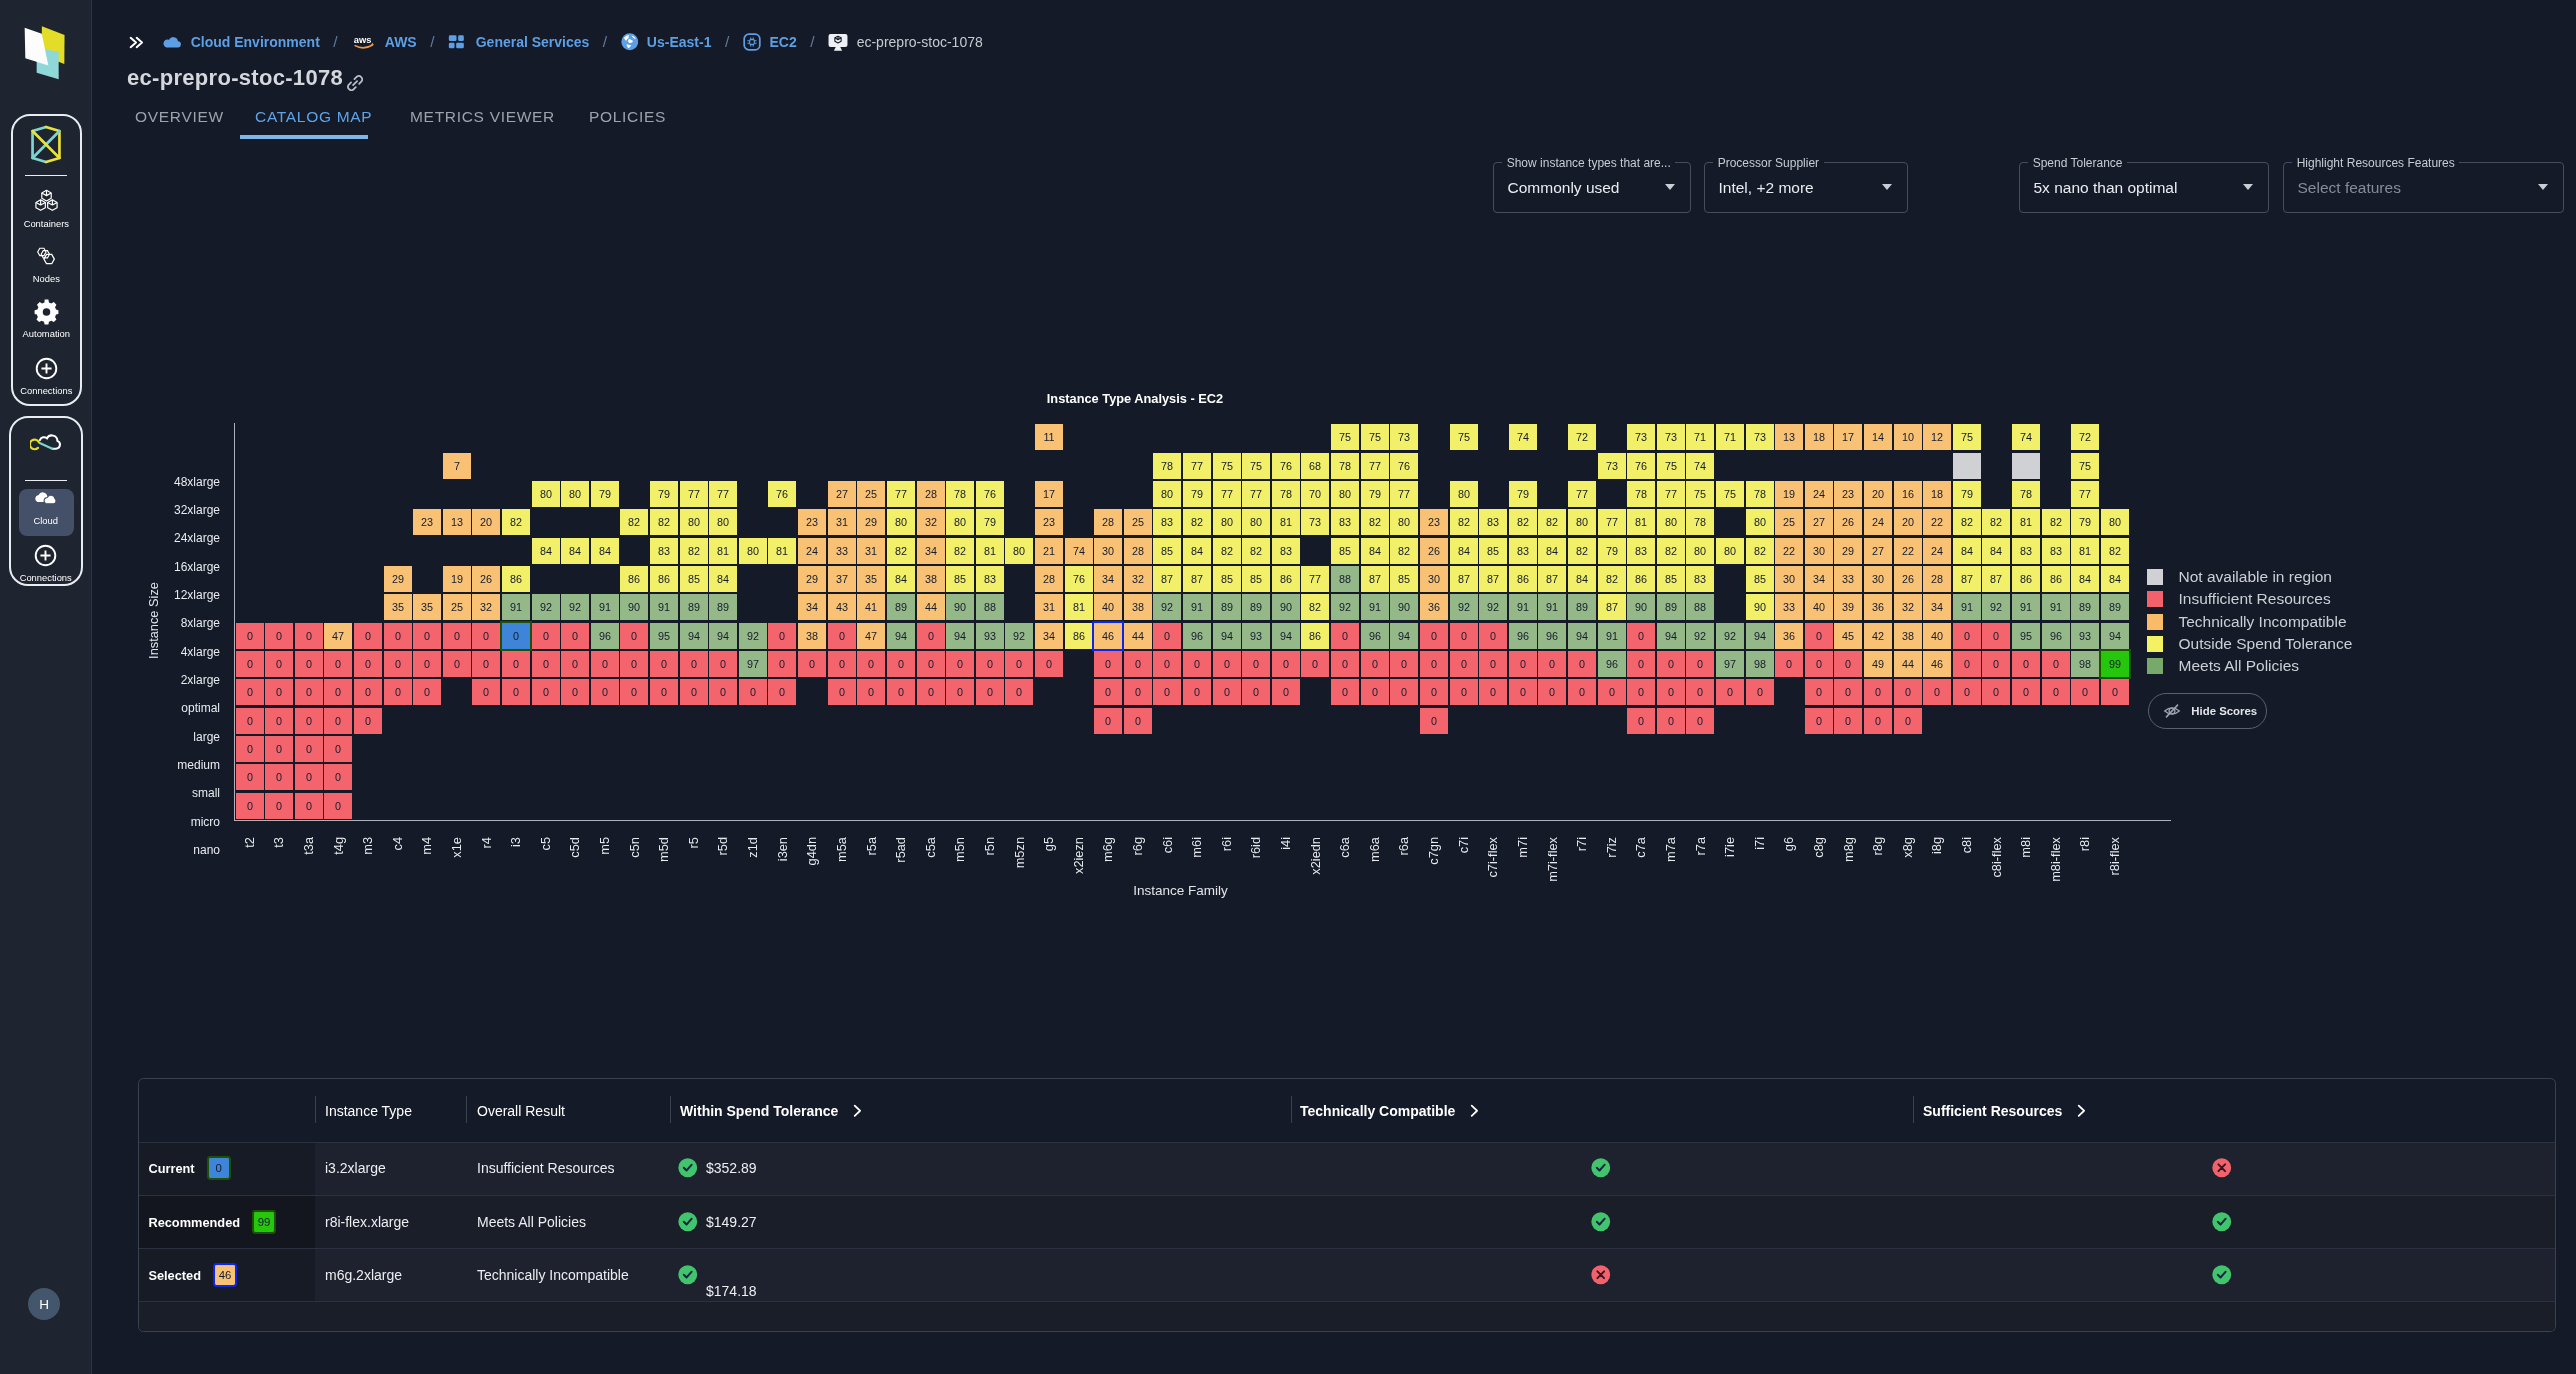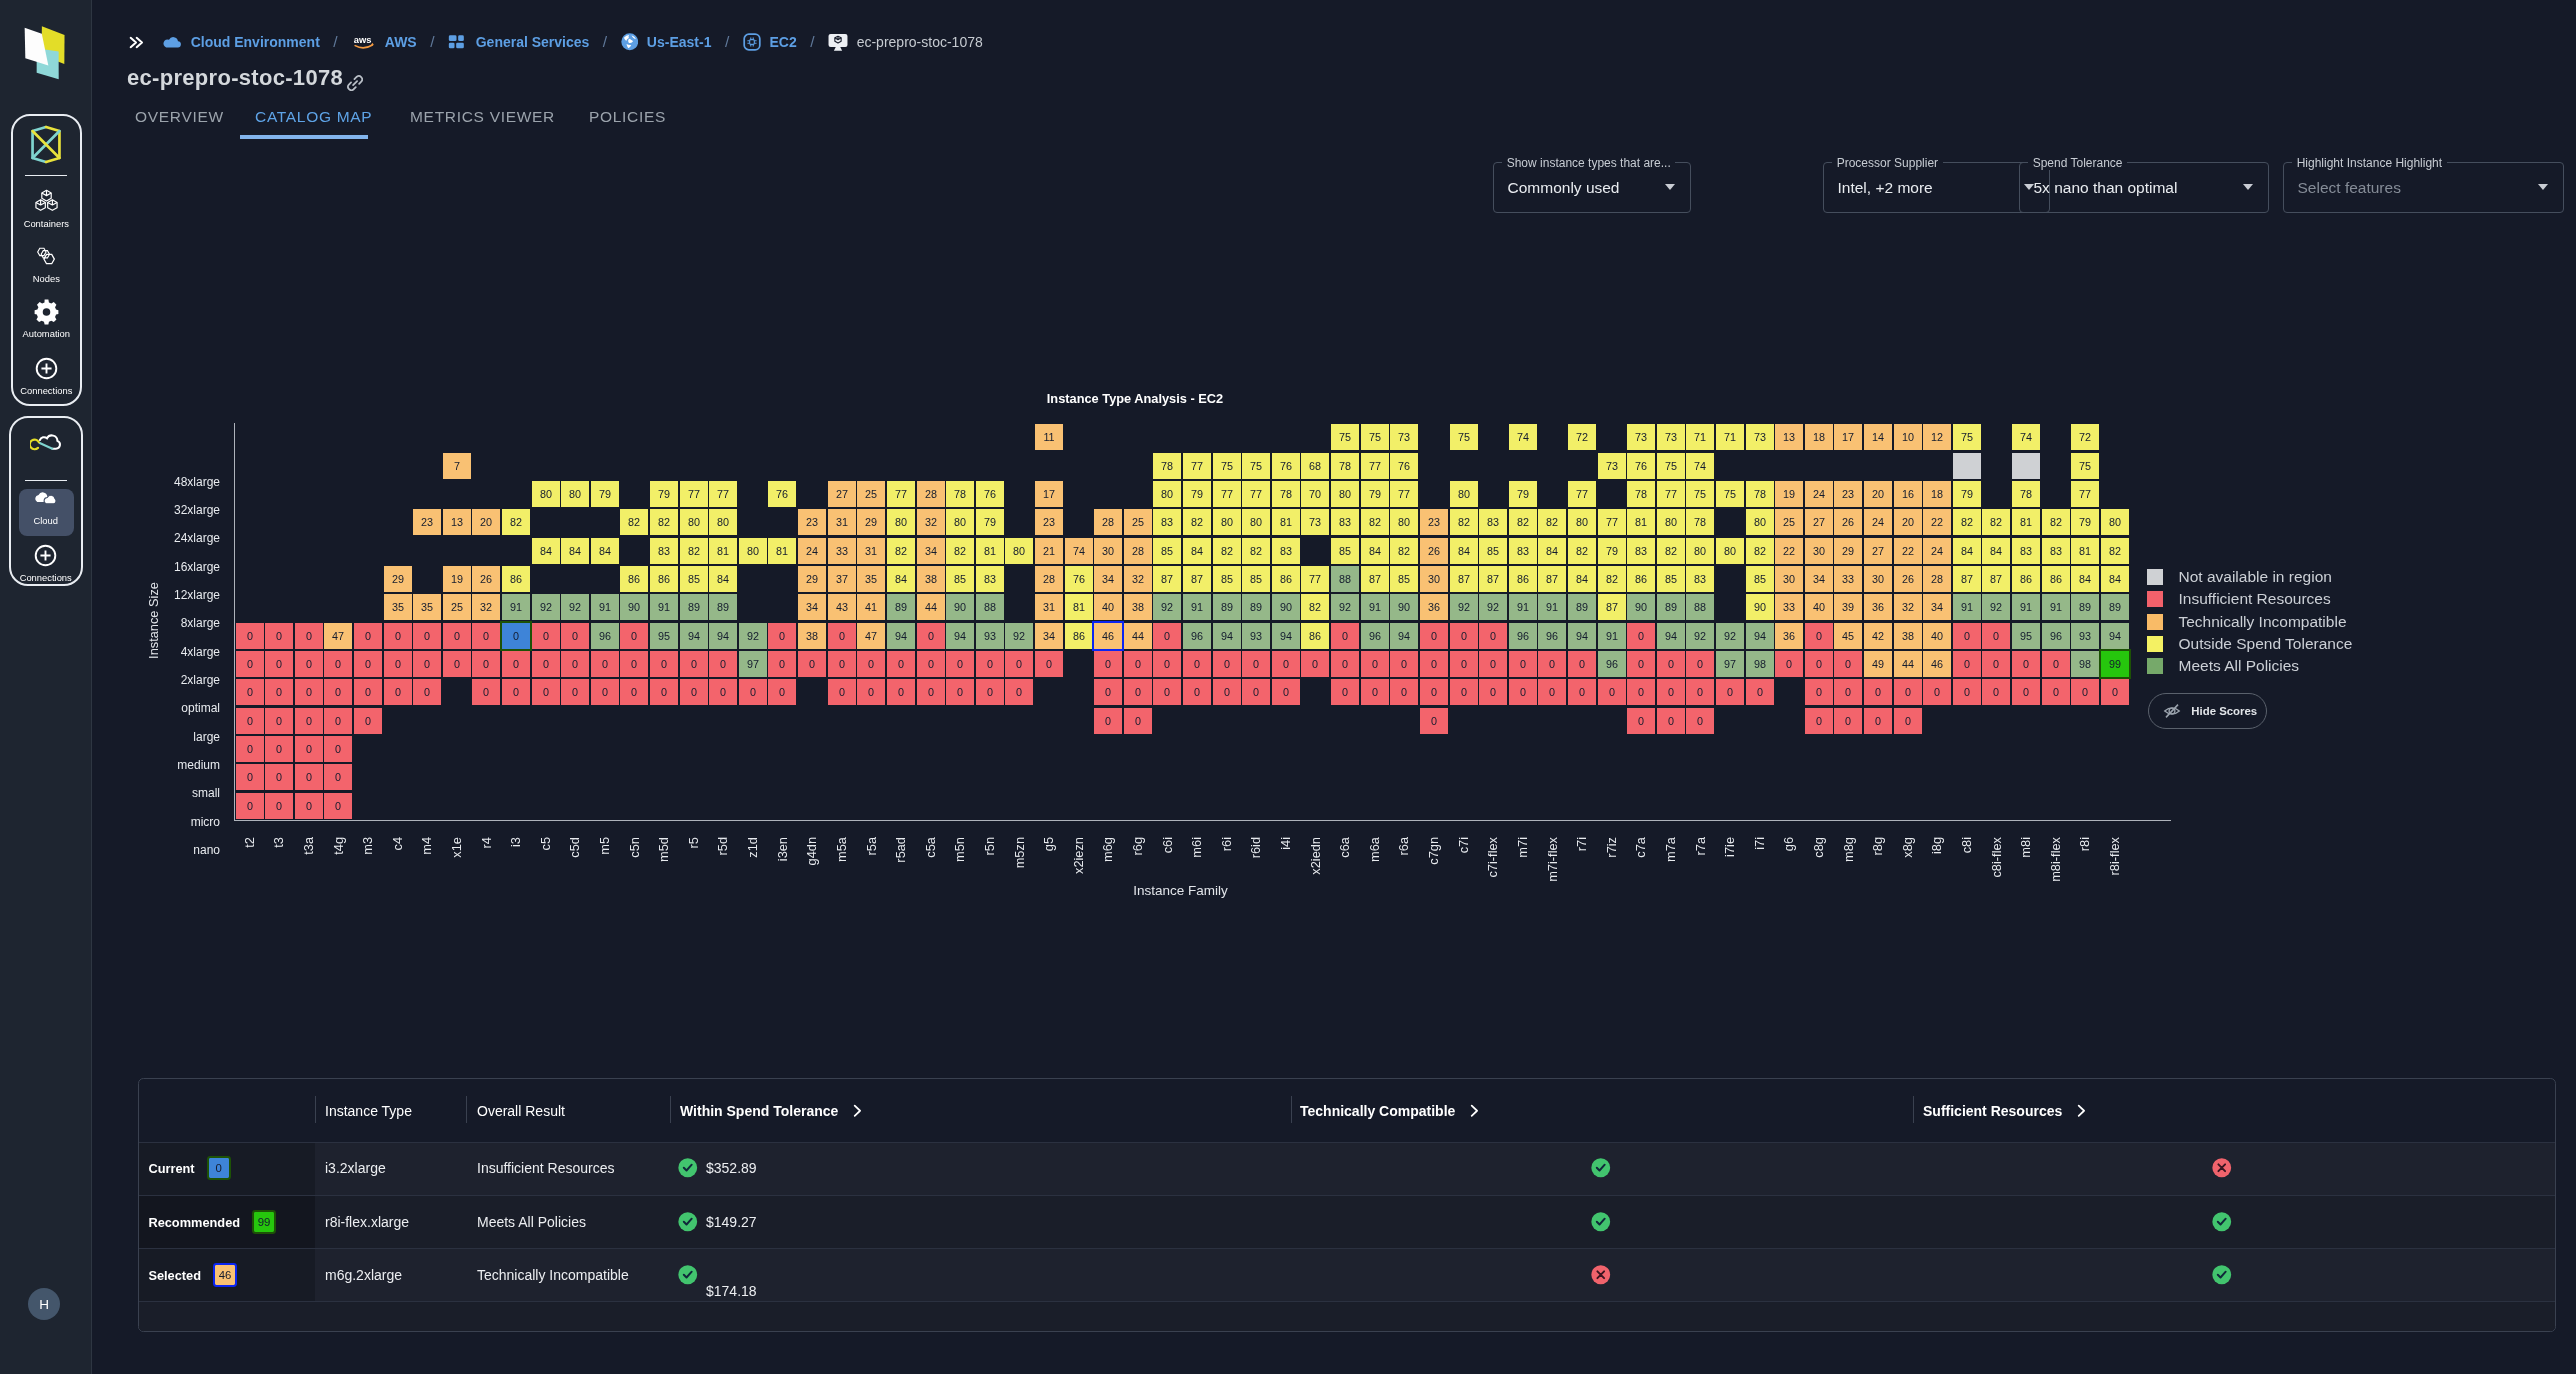--- a/index.html
+++ b/index.html
@@ -248,32 +248,32 @@
 <div class="tab active" style="left:255px">CATALOG MAP</div>
 <div class="tab" style="left:410px">METRICS VIEWER</div>
 <div class="tab" style="left:589px">POLICIES</div>
 <div id="tabline"></div>
 
 <div class="fbox" style="left:1493px;width:198px">
   <span class="fb-label">Show instance types that are...</span>
   <span class="fb-val">Commonly used</span>
   <span class="fb-caret"></span>
 </div>
-<div class="fbox" style="left:1823px;width:227px">
+<div class="fbox" style="left:1704px;width:204px">
   <span class="fb-label">Processor Supplier</span>
   <span class="fb-val">Intel, +2 more</span>
   <span class="fb-caret"></span>
 </div>
 <div class="fbox" style="left:2019px;width:250px">
   <span class="fb-label">Spend Tolerance</span>
   <span class="fb-val">5x nano than optimal</span>
   <span class="fb-caret"></span>
 </div>
 <div class="fbox" style="left:2283px;width:281px">
-  <span class="fb-label">Highlight Instance Highlight</span>
+  <span class="fb-label">Highlight Resources Features</span>
   <span class="fb-ph">Select features</span>
   <span class="fb-caret"></span>
 </div>
 <div id="charttitle">Instance Type Analysis - EC2</div>
 <div id="ylabel">Instance Size</div>
 <div id="yaxis"></div>
 <div id="xaxis"></div>
 <div class="ylab" style="top:431px">48xlarge</div>
 <div class="ylab" style="top:459px">32xlarge</div>
 <div class="ylab" style="top:487px">24xlarge</div>

